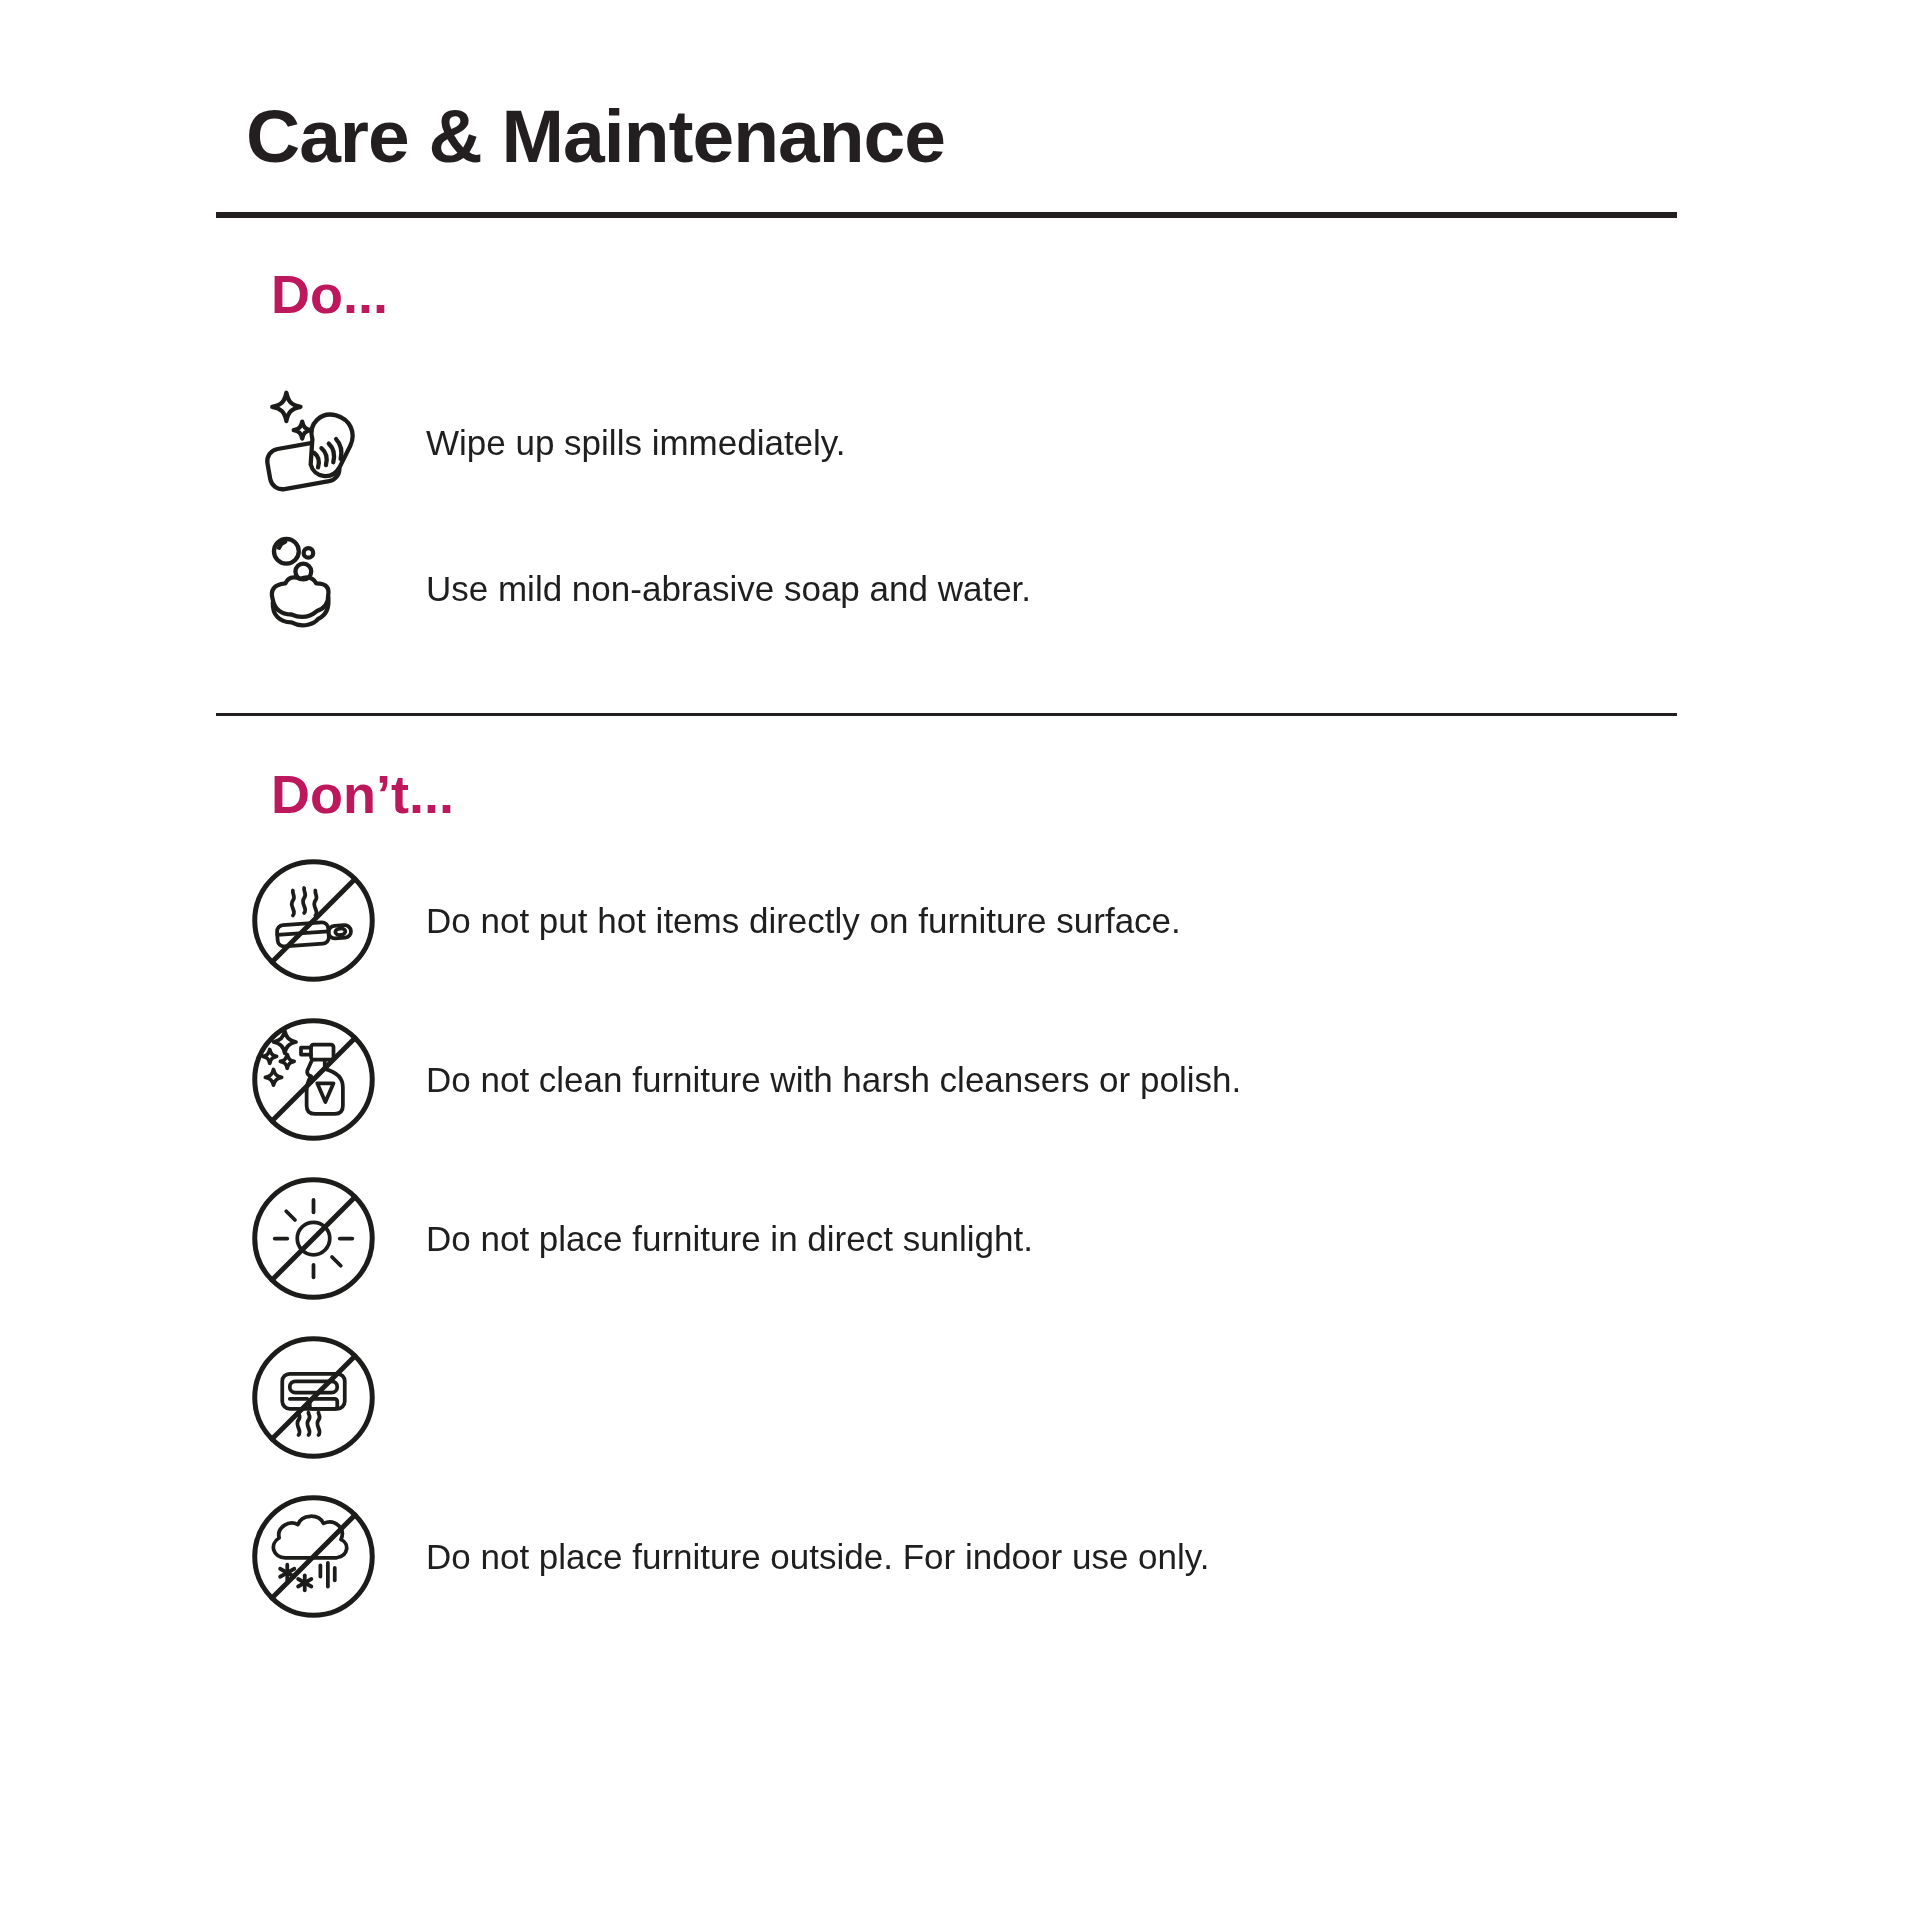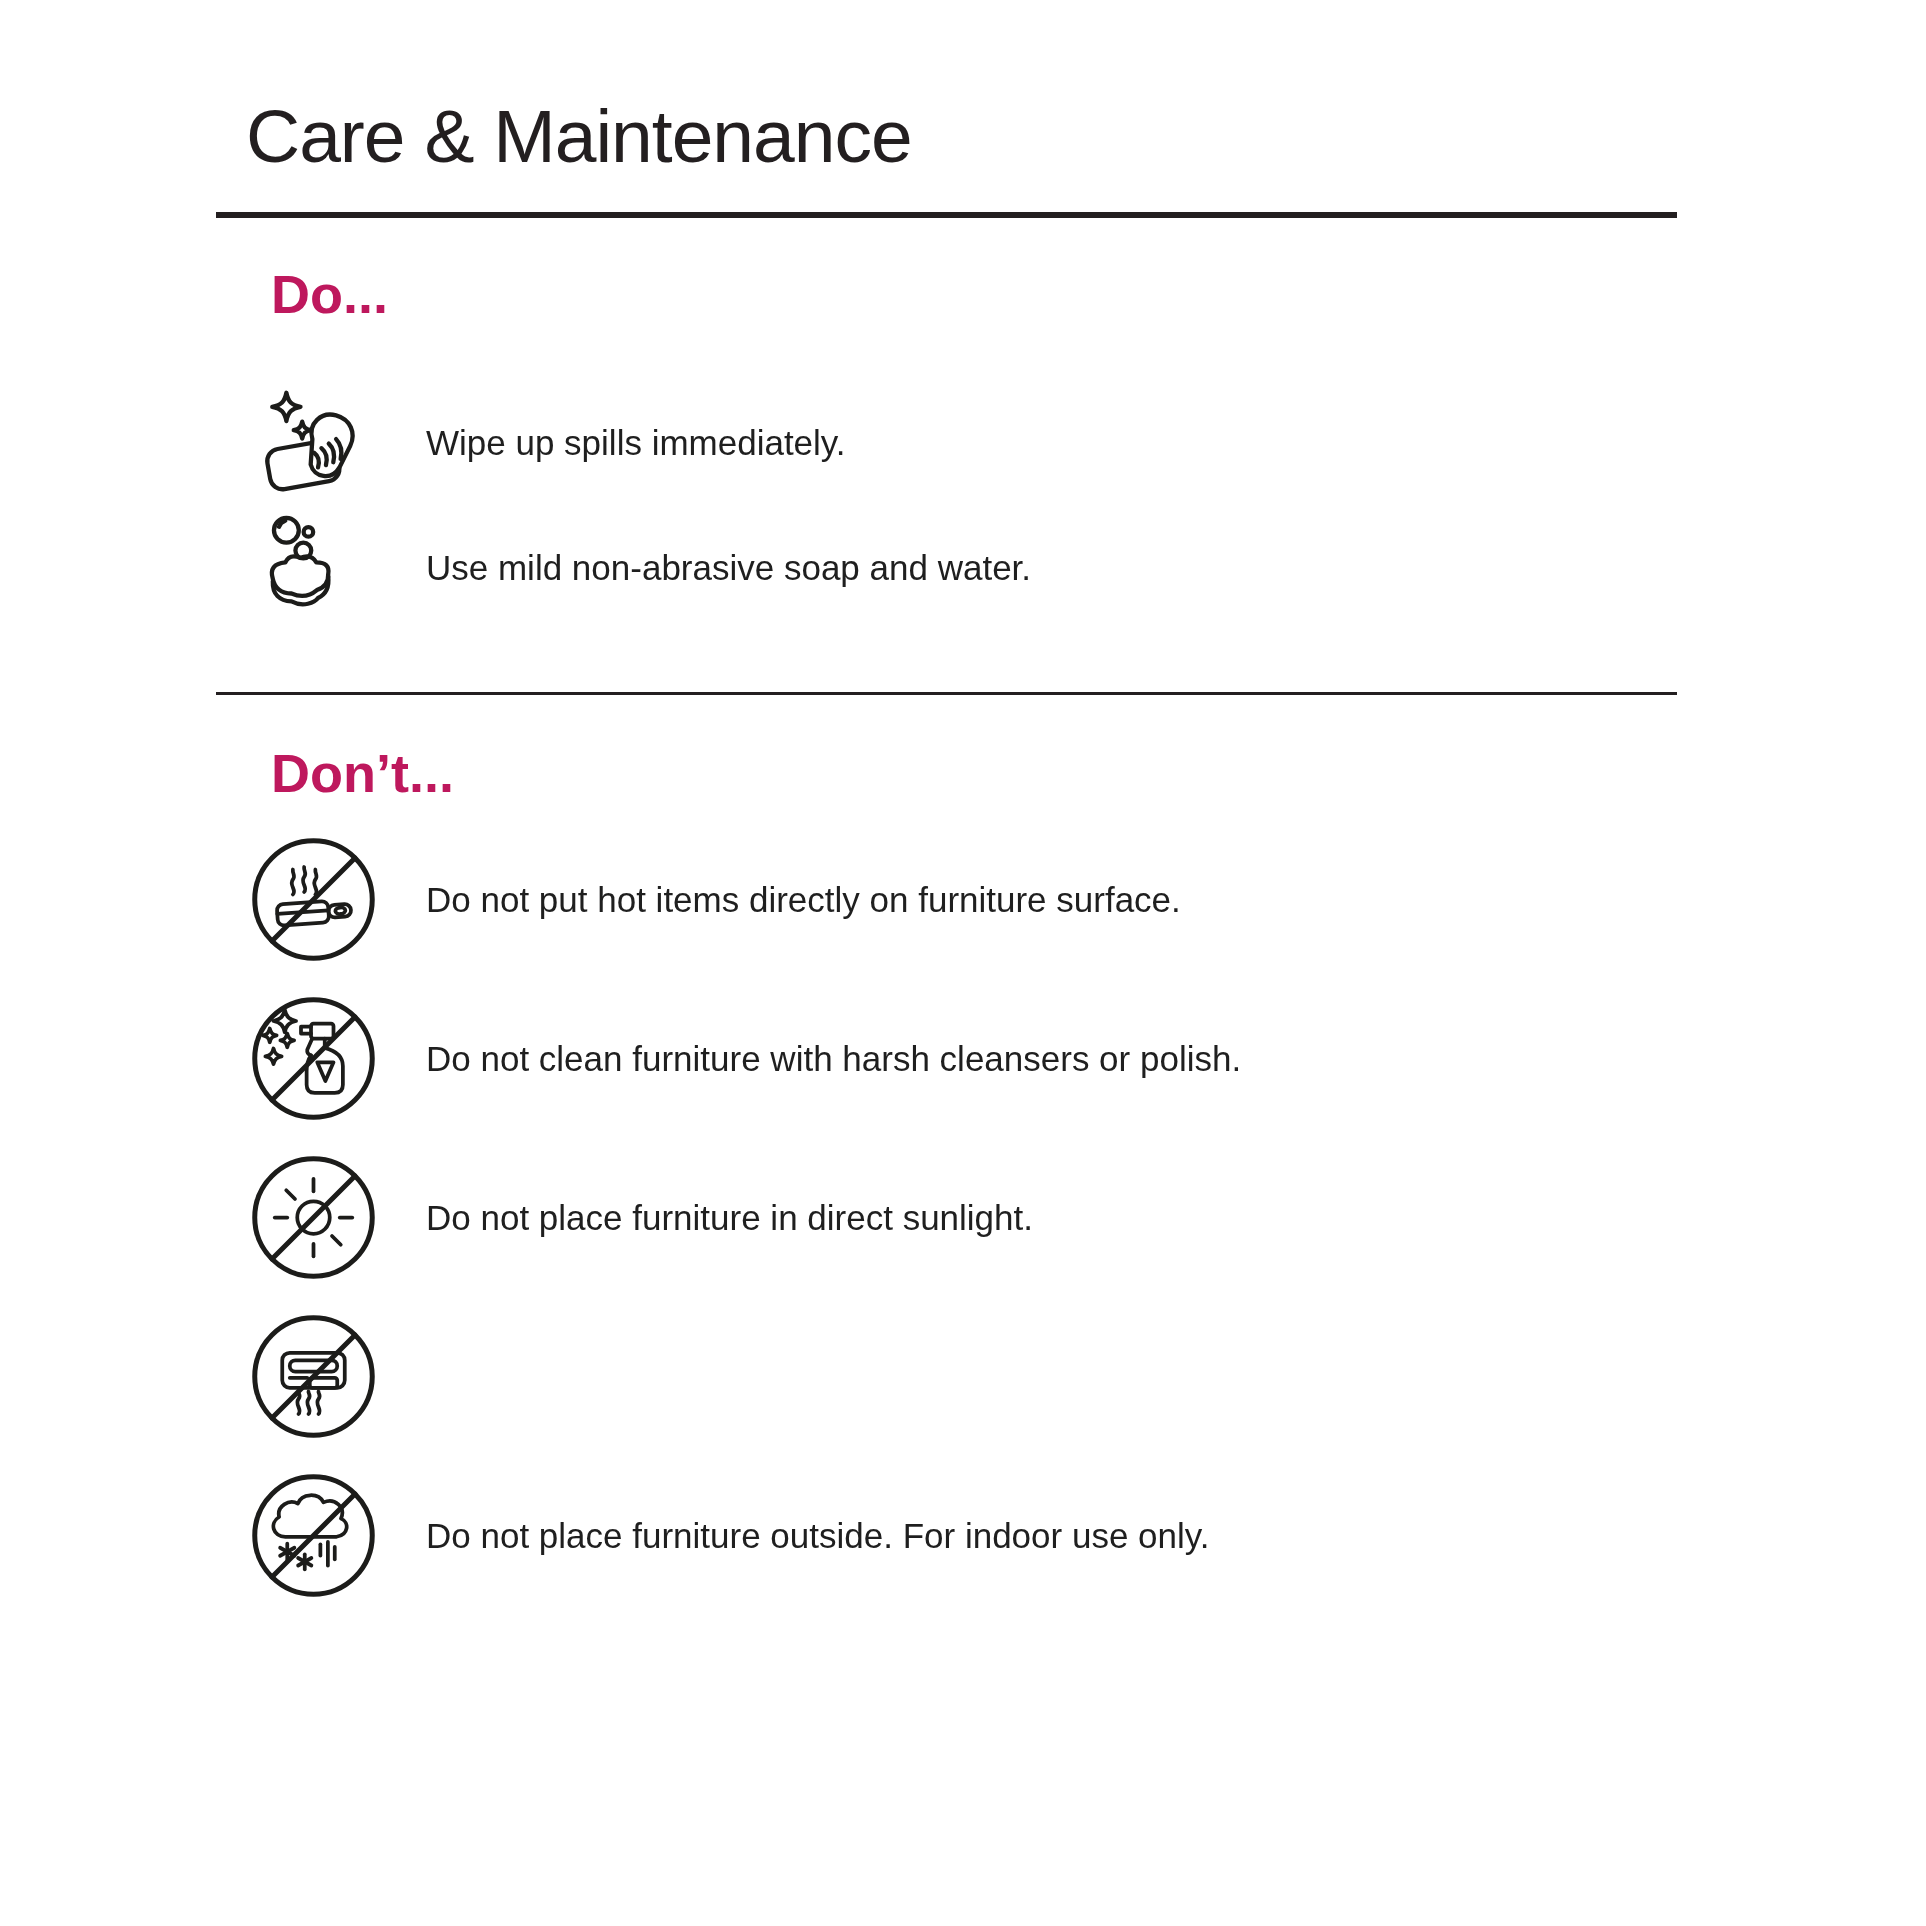--- a/index.html
+++ b/index.html
@@ -1,28 +1,28 @@
 <!DOCTYPE html>
 <html><head>
 <meta charset="utf-8">
 <style>
   html,body{margin:0;padding:0;background:#ffffff;}
   .page{position:relative;width:1927px;height:1927px;background:#ffffff;overflow:hidden;
         font-family:"Liberation Sans","DejaVu Sans",sans-serif;color:#1d1d1b;}
   .title{margin:0;margin-left:246px;padding-top:99px;font-size:75px;line-height:1;
-         font-weight:400;letter-spacing:-1px;color:#231f20;}
+         font-weight:700;letter-spacing:-1px;color:#231f20;}
   .rule{background:#231f20;margin-left:216px;width:1461px;border:none;}
   .rule-thick{height:6px;margin-top:38px;}
   .rule-thin{height:3px;margin-top:62px;}
   .section-heading{margin:0;margin-left:271px;font-size:54px;line-height:1;font-weight:700;
                    color:#be185d;}
   .heading-do{margin-top:49px;}
   .heading-dont{margin-top:51px;}
   .list{display:flex;flex-direction:column;}
-  .list-do{margin-top:59px;}
+  .list-do{margin-top:59px;row-gap:21px;}
   .list-dont{margin-top:37px;row-gap:34px;}
   .item{display:flex;align-items:center;height:125px;}
   .icon-box{flex:none;width:129px;height:125px;margin-left:249px;
             display:flex;align-items:center;justify-content:center;}
   .icon-do svg{width:113px;height:113px;display:block;}
   .icon-dont svg{width:125px;height:125px;display:block;}
   .item-text{margin:0;margin-left:48px;font-size:35px;line-height:1.2;color:#1f1f1f;}
   svg *{vector-effect:none;}
 </style>
 </head>

